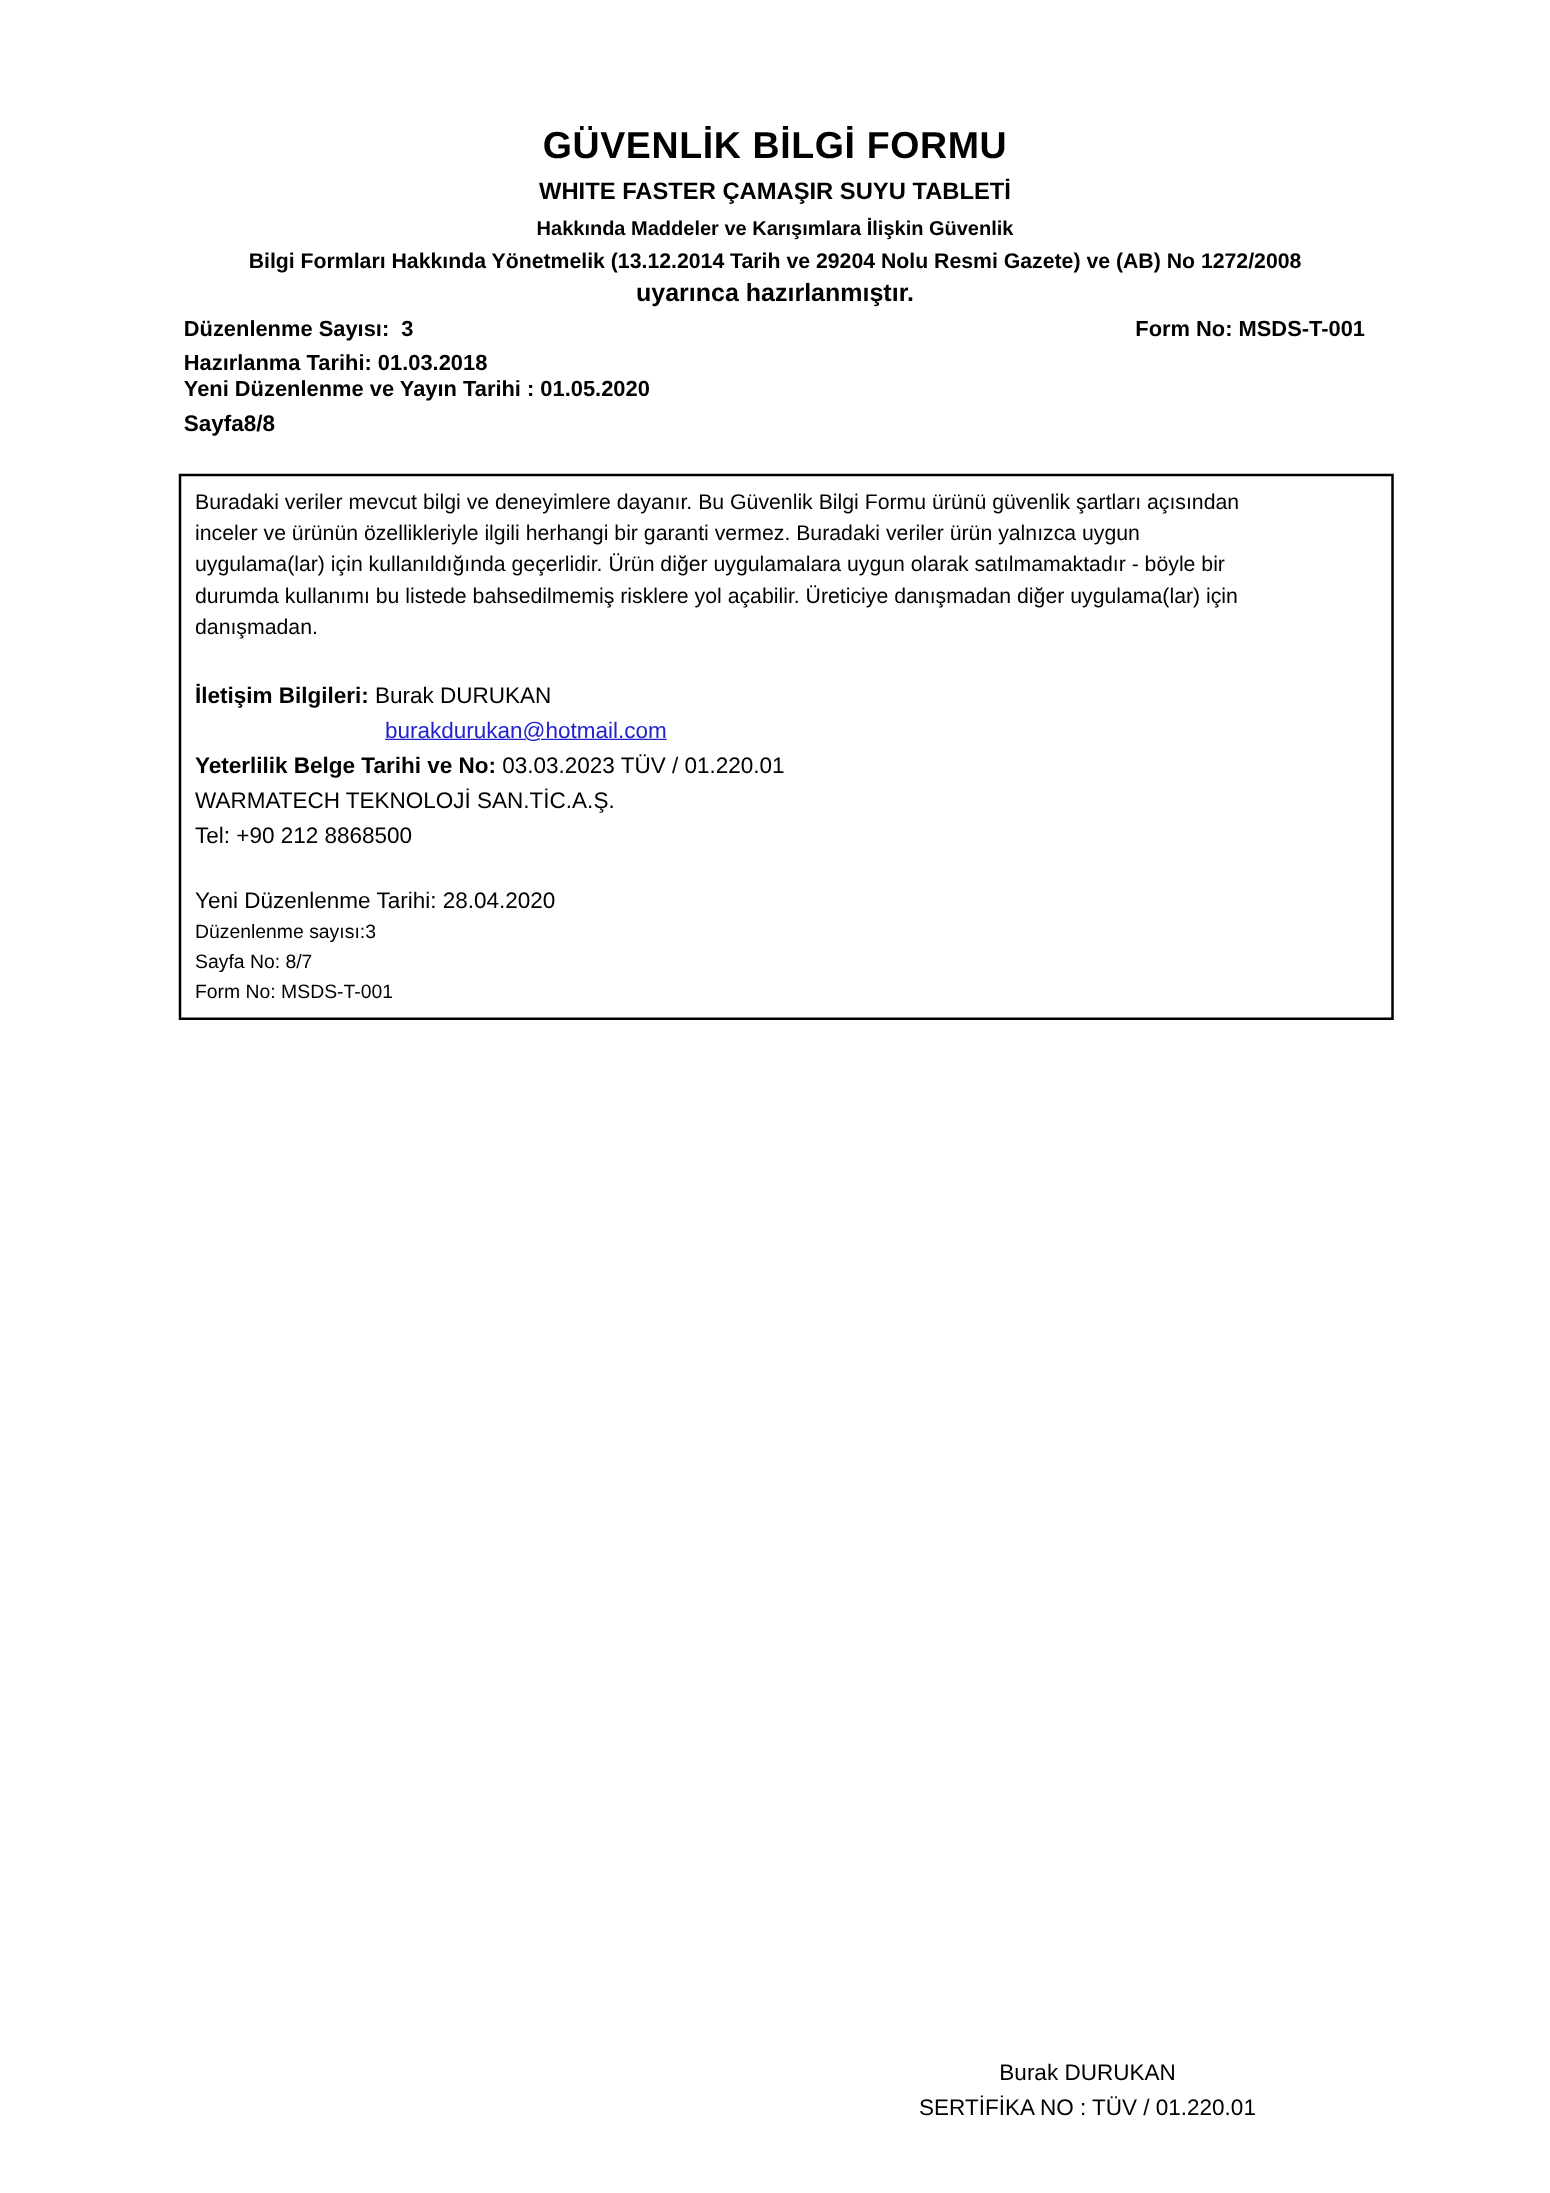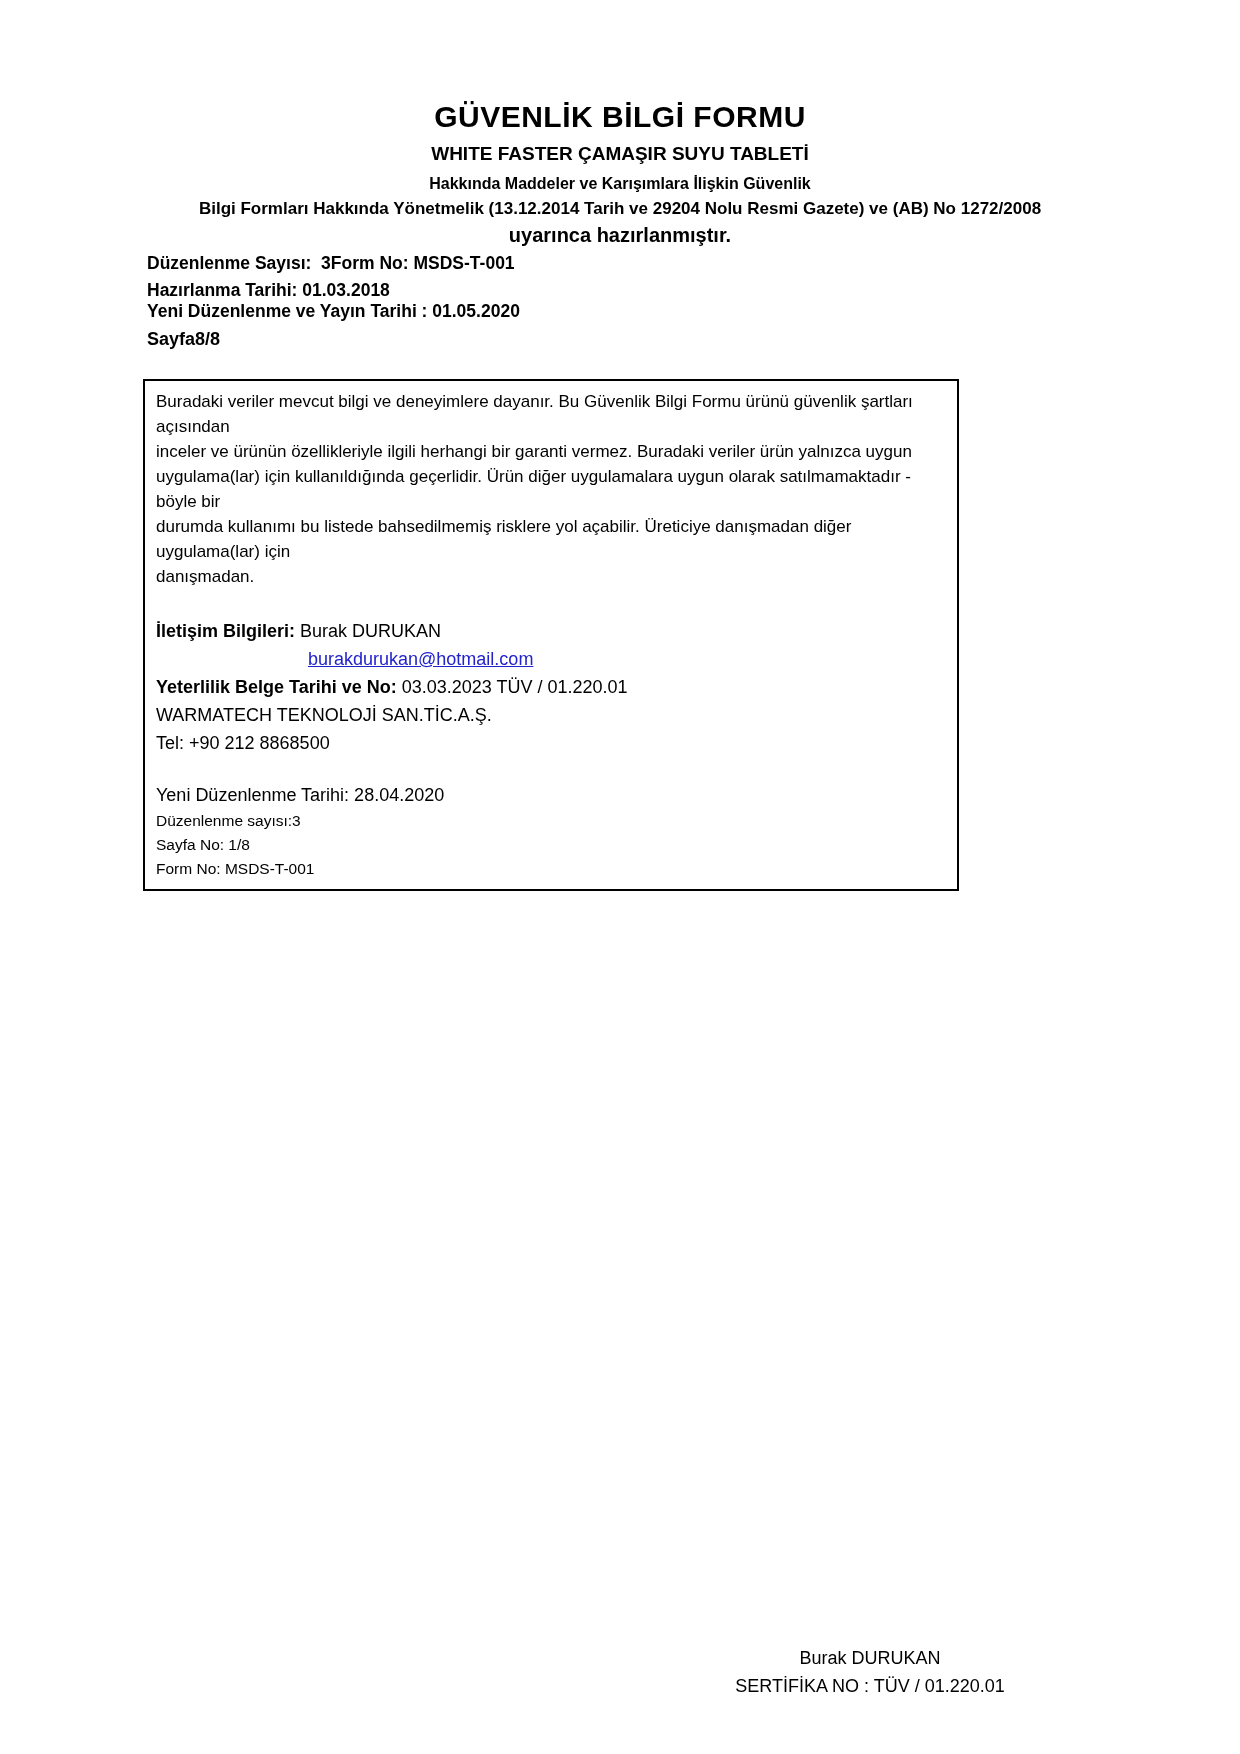--- a/index.html
+++ b/index.html
@@ -17,29 +17,29 @@
   
   .hdr { text-align: center; font-weight: bold; }
   .title   { margin-top: 100px; font-size: 30px; line-height: 34px; letter-spacing: 0.5px; }
   .product { margin-top: 9px;  font-size: 19px; line-height: 22px; }
   .sub1    { margin-top: 9px;  font-size: 16px; line-height: 19px; }
   .sub2    { margin-top: 6px;  font-size: 17px; line-height: 20px; }
   .sub3    { margin-top: 7px;  font-size: 20px; line-height: 19px; }
 
   
   .meta { margin-top: 8px; padding: 0 148px 0 147px; font-weight: bold; }
-  .meta-row { display: flex; font-size: 17.5px; line-height: 21px; margin-top: 0; }
+  .meta-row { display: flex; justify-content: space-between; font-size: 17.5px; line-height: 21px; margin-top: 0; }
   .meta-row + .meta-row { margin-top: 6px; flex-direction: column; }
   .meta-row.right-only { justify-content: flex-end; font-size: 18px; line-height: 22px; }
   .ws { white-space: pre-wrap; }
 
   
   .box {
     margin: 29px 0 0 143px;
-    width: 816px;
+    width: 972px;
     border: 2px solid #000000;
     padding: 8px 14px 8px 11px;
   }
   .box-paragraph { font-size: 17px; line-height: 25px; }
   .box-contact { margin-top: 28px; font-size: 18px; line-height: 28px; }
   .box-contact .bold { font-weight: bold; }
   .email-line { margin-left: 152px; }
   .email-link {
     color: var(--link-color, #2222CC);
     text-decoration: underline;
@@ -106,21 +106,21 @@
         <span class="bold">Yeterlilik Belge Tarihi ve No:</span>
         <span>03.03.2023 TÜV / 01.220.01</span>
       </div>
       <div>WARMATECH TEKNOLOJİ SAN.TİC.A.Ş.</div>
       <div>Tel: +90 212 8868500</div>
     </div>
 
     <div class="box-footer">
       <div class="big">Yeni Düzenlenme Tarihi: 28.04.2020</div>
       <div class="small">Düzenlenme sayısı:3</div>
-      <div class="small">Sayfa No: 1/8</div>
+      <div class="small">Sayfa No: 8/7</div>
       <div class="small">Form No: MSDS-T-001</div>
     </div>
   </div>
 
   <div class="signature">
     <div>Burak DURUKAN</div>
     <div>SERTİFİKA NO : TÜV / 01.220.01</div>
   </div>
 
 </div>

